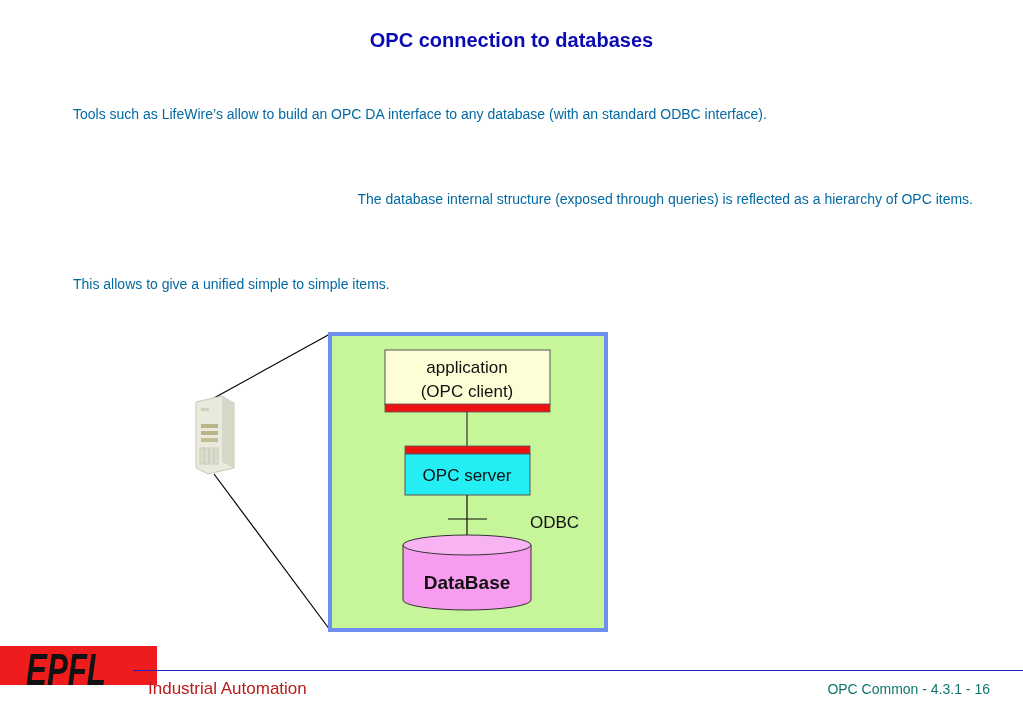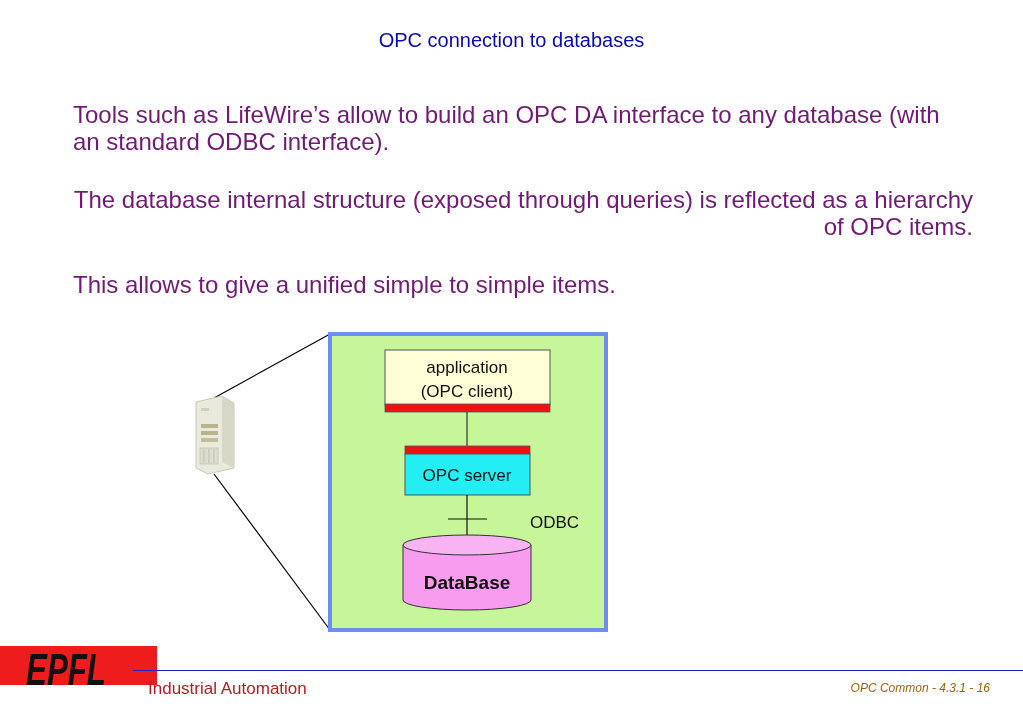--- a/index.html
+++ b/index.html
@@ -1,29 +1,29 @@
 <!DOCTYPE html>
 <html><head>
   <meta charset="utf-8">
   <style>
     html, body { margin:0; padding:0; }
     body { width:1023px; height:708px; position:relative; background:#ffffff; overflow:hidden;
            font-family:"Liberation Sans", sans-serif; }
     .title { position:absolute; left:0; width:1023px; top:29px; text-align:center;
-             color:#0a0ab4; font-weight:normal; font-size:20px; }
-    .para { position:absolute; left:73px; width:900px; color:#701a75; font-size:24px; line-height:27px; }
+             color:#0a0ab4; font-weight:bold; font-size:20px; }
+    .para { position:absolute; left:73px; width:900px; color:#0369a1; font-size:14px; line-height:27px; }
     #p1 { top:101px; }
     #p2 { top:186px;text-align:right; }
     #p3 { top:271px; }
     svg.diagram { position:absolute; left:0; top:0; }
     .lbl { font-family:"Liberation Sans", sans-serif; }
     .footer-logo { position:absolute; left:0; top:646px; width:157px; height:39px; background:#ee1c1c;font-style:italic; }
     .footer-line { position:absolute; left:133px; top:670px; width:890px; height:1px; background:#2020c0; }
     .footer-left { position:absolute; left:148px; top:679px; color:#b91c1c; font-size:17px; }
-    .footer-right { position:absolute; right:33px; top:681px; color:#a16207; font-size:12px;font-style:italic; }
+    .footer-right { position:absolute; right:33px; top:681px; color:#0f766e; font-size:14px; }
   </style>
 </head>
 <body>
 
 <div class="title">OPC connection to databases</div>
 <div class="para" id="p1">Tools such as LifeWire’s allow to build an OPC DA interface to any database (with an standard ODBC interface).</div>
 <div class="para" id="p2">The database internal structure (exposed through queries) is reflected as a hierarchy of OPC items.</div>
 <div class="para" id="p3">This allows to give a unified simple to simple items.</div>
 
 <svg class="diagram" width="1023" height="708">

